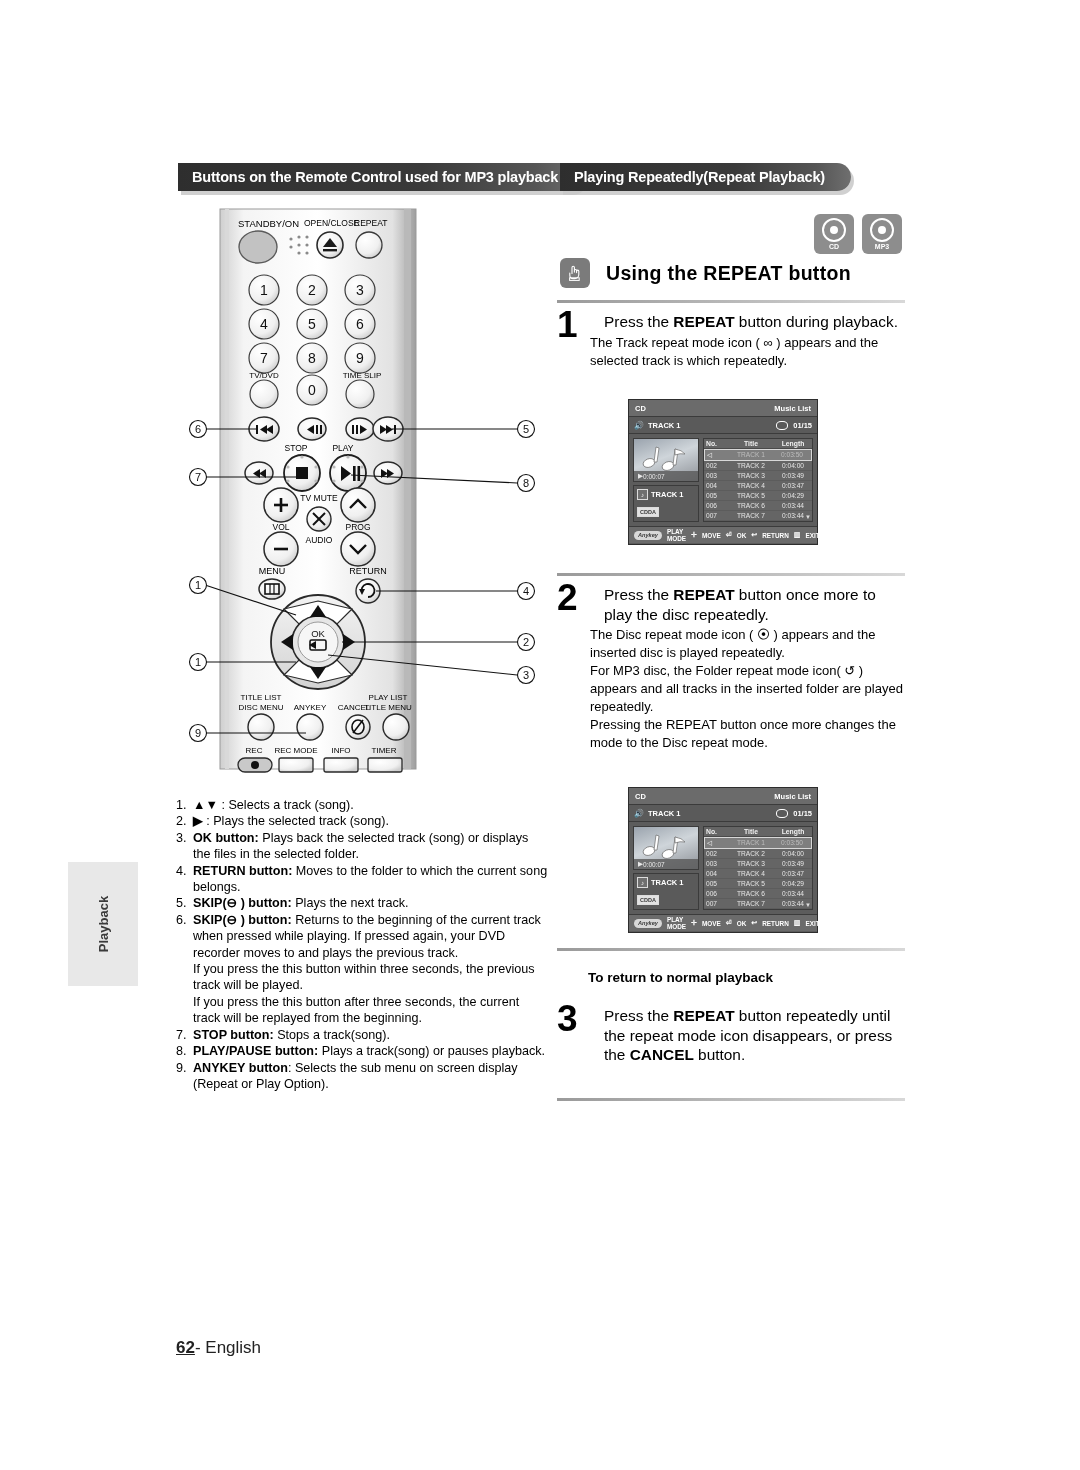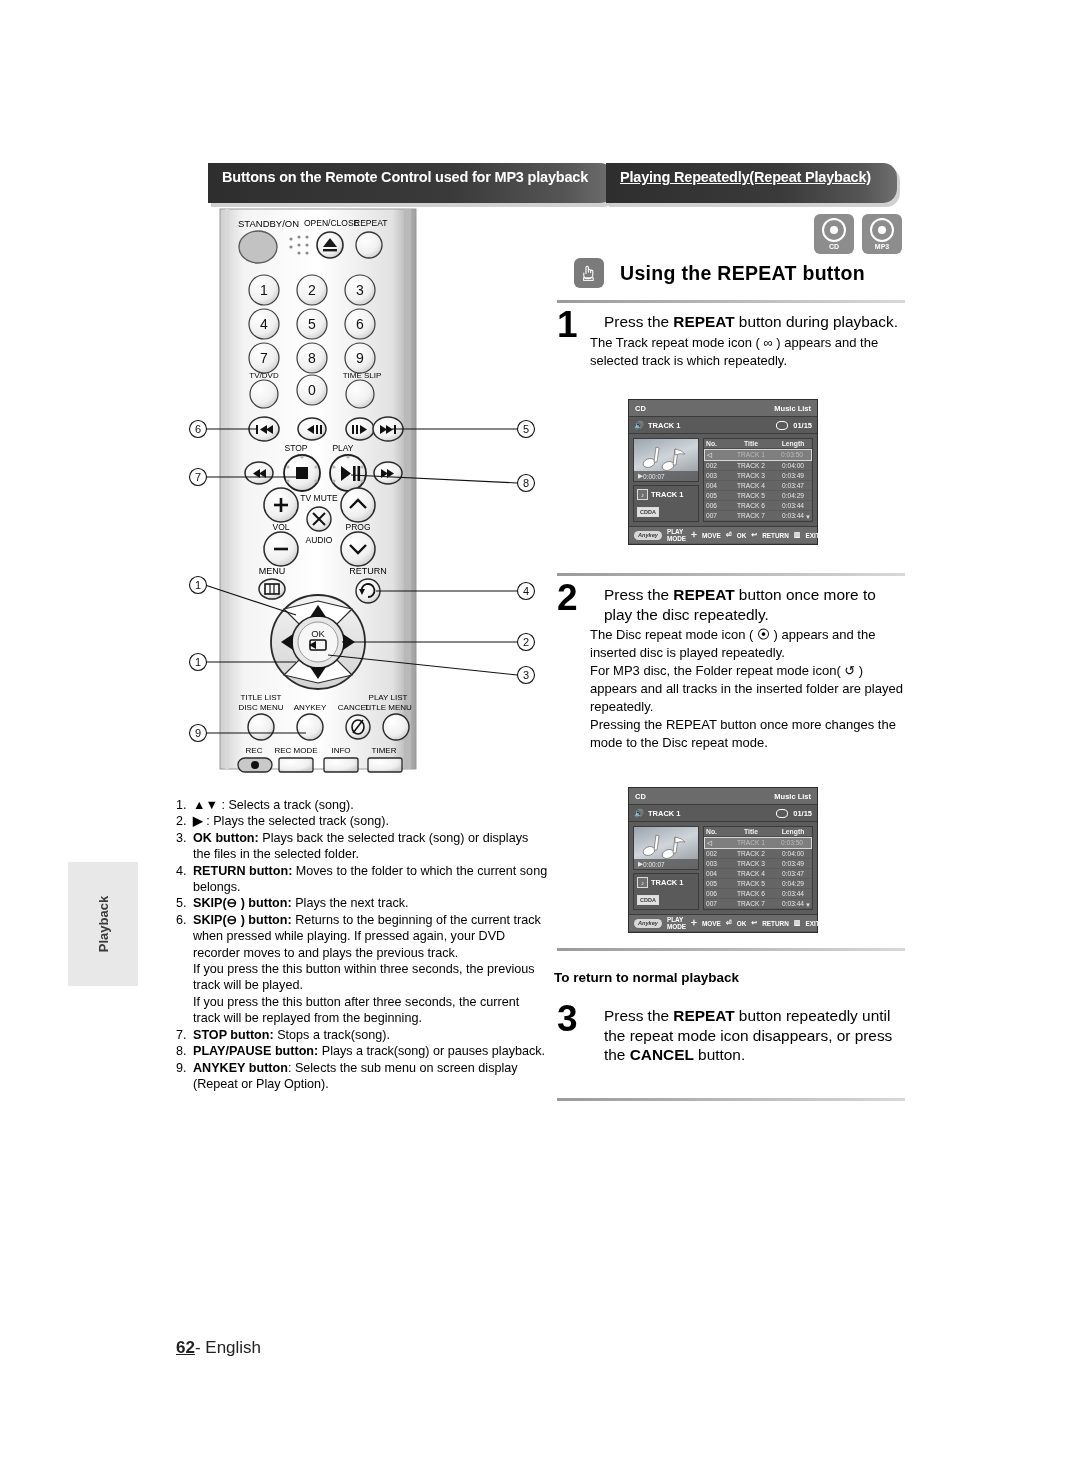--- a/index.html
+++ b/index.html
@@ -8,28 +8,27 @@
     font-family:"Liberation Sans",sans-serif;
     color:#000;position:relative;overflow:hidden;
   }
   .page{position:absolute;inset:0;}
 
   
   .banner{
     position:absolute;height:28px;border-radius:0 14px 14px 0;
     background:linear-gradient(90deg,#2e2e2e 0%,#3a3a3a 60%,#555 88%,#6f6f6f 100%);
     color:#fff;display:flex;align-items:center;
-    padding:0 26px 12px 14px;
+    padding:0 26px 0 14px;
     font-size:14.5px;font-weight:bold;letter-spacing:-0.2px;
     box-shadow:3px 4px 0 rgba(200,200,200,.85);
     white-space:nowrap;
-    margin-left:30px;
   }
   .banner.left{left:178px;top:163px;}
-  .banner.right{left:576px;top:163px;text-decoration:underline;}
+  .banner.right{left:560px;top:163px;}
 
   
   .remote-wrap{position:absolute;left:176px;top:205px;width:370px;height:580px;}
   .remote-svg{position:absolute;left:0;top:0;}
 
   .list{
     position:absolute;left:176px;top:797px;width:372px;
     font-size:12.6px;line-height:16.4px;color:#000;
   }
   .li{display:flex;margin-bottom:0px;}
@@ -64,21 +63,21 @@
     width:24px;height:24px;border-radius:50%;
     border:2px solid #fff;display:flex;align-items:center;justify-content:center;
     box-sizing:border-box;
   }
   .badge .disc i{
     display:block;width:8px;height:8px;border-radius:50%;background:#fff;
   }
   .badge .bl{font-size:7px;color:#fff;font-weight:bold;line-height:8px;margin-top:1px;}
 
   .hdr{
-    position:absolute;left:574px;top:255px;width:348px;height:36px;
+    position:absolute;left:560px;top:255px;width:348px;height:36px;
     display:flex;align-items:center;
   }
   .hand-icon{
     width:30px;height:30px;border-radius:6px;background:#7b7b7b;
     display:flex;align-items:center;justify-content:center;flex:none;
   }
   .hdr h2{
     margin:0 0 0 16px;font-size:19.5px;font-weight:bold;letter-spacing:.3px;
   }
   .rule{
@@ -95,21 +94,21 @@
     margin-left:47px;font-size:15.4px;line-height:19.5px;
   }
   .step .lead b{font-weight:bold;}
   .step .body{
     margin-left:33px;font-size:13px;line-height:17px;margin-top:2px;
   }
   .step .body p{margin:0 0 1px 0;}
   .step .body b{font-weight:normal;}
 
   .subhead{
-    position:absolute;left:554px;font-size:13.5px;font-weight:bold;
+    position:absolute;left:588px;font-size:13.5px;font-weight:bold;
   }
 
   
   .osd{
     position:absolute;width:190px;height:146px;background:#5c5c5c;
     border:1px solid #2d2d2d;box-sizing:border-box;
     font-family:"Liberation Sans",sans-serif;color:#fff;
   }
   .osd-top{
     height:16px;background:#6b6b6b;border-bottom:1px solid #3b3b3b;

